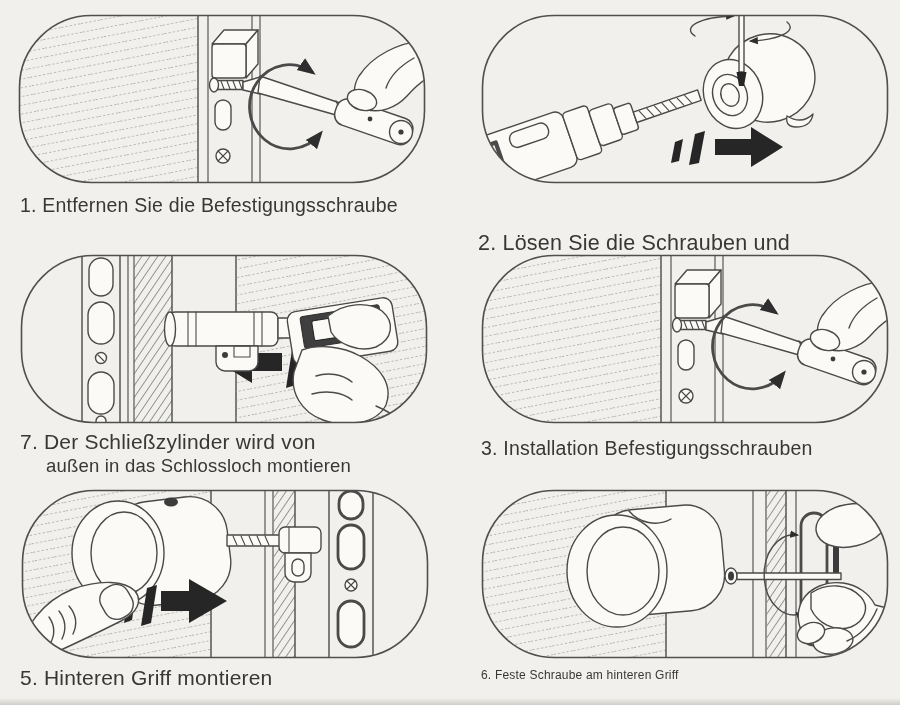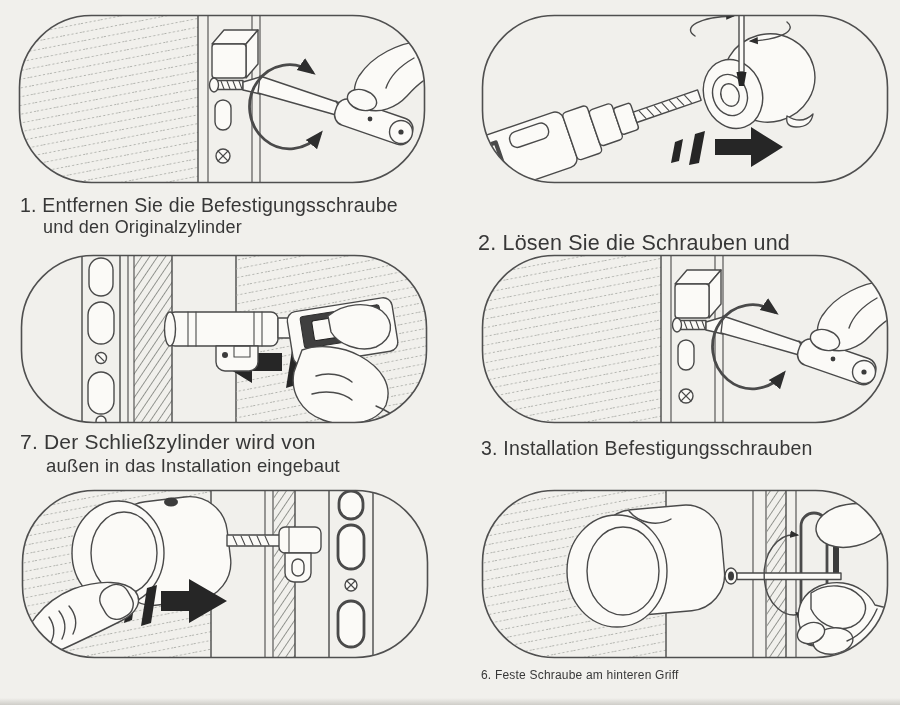--- a/index.html
+++ b/index.html
@@ -318,30 +318,32 @@
       </svg>
   </figure>
   <figure class="panel" style="left:481px;top:489px;">
     <svg width="408" height="170" viewBox="0 0 408 170" role="img" aria-label="hex-key-tightening-set-screw-on-rear-knob">
         <use href="#scene-tighten"></use>
       </svg>
   </figure>
 
   <div class="caption c1" style="left:20px;top:194px;">
     <div class="l1">1. Entfernen Sie die Befestigungsschraube</div>
-    <div class="l2">und den Originalzylinder</div>
   </div>
   <div class="caption c2" style="left:478px;top:191px;margin-top:40px;">
     <div class="l1">2. Lösen Sie die Schrauben und</div>
   </div>
   <div class="caption c3" style="left:20px;top:430px;">
     <div class="l1">7. Der Schließzylinder wird von</div>
-    <div class="l2">außen in das Installation eingebaut</div>
+    <div class="l2">außen in das Schlossloch montieren</div>
   </div>
   <div class="caption c4" style="left:481px;top:437px;">
     <div class="l1">3. Installation Befestigungsschrauben</div>
   </div>
+  <div class="caption c5" style="left:20px;top:666px;">
+    <div class="l1">5. Hinteren Griff montieren</div>
+  </div>
   <div class="caption c6" style="left:481px;top:668px;">
     <div class="l1">6. Feste Schraube am hinteren Griff</div>
   </div>
 
   <div class="scan-edge"></div>
 </div>
 
 </body></html>

